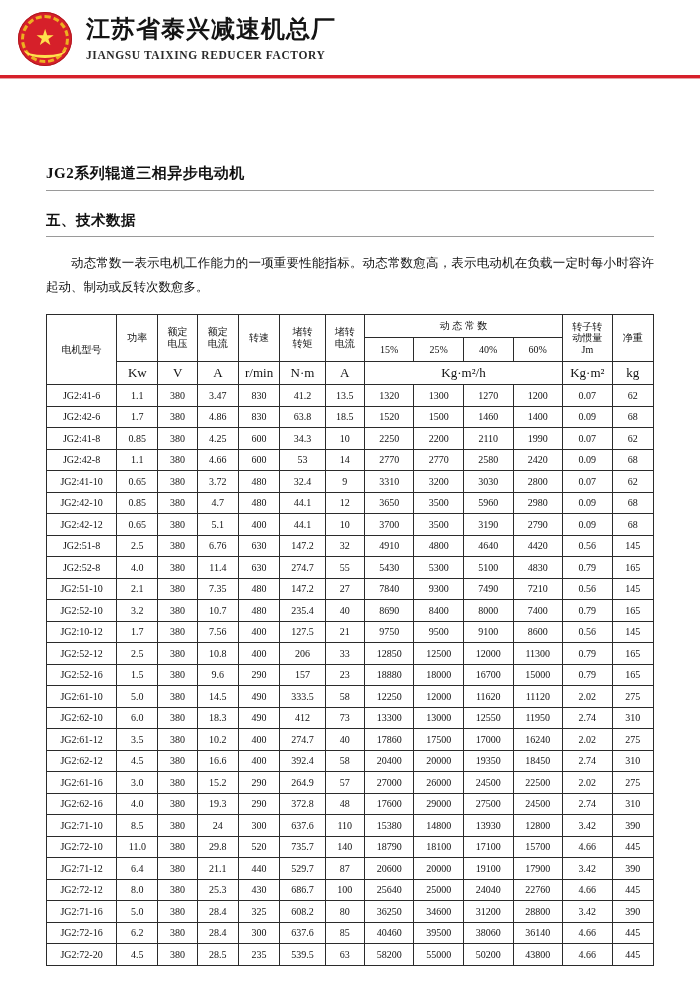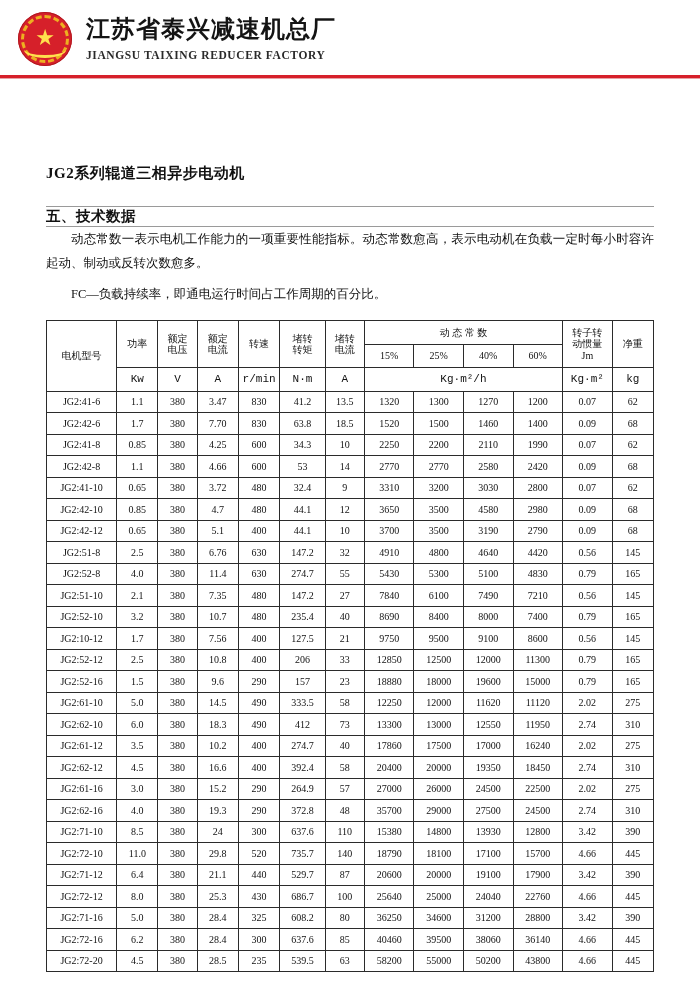--- a/index.html
+++ b/index.html
@@ -101,33 +101,36 @@
 
   
   .content {
     padding: 0 46px;
   }
   .doc-title {
     margin-top: 86px;
     font-size: 15px;
     font-weight: bold;
     letter-spacing: .5px;
-    padding-bottom: 23px;
+    padding-bottom: 7px;
     border-bottom: 1px solid #9a9a9a;
   }
   .section-title {
+    margin-top: 20px;
     font-size: 14.5px;
     font-weight: bold;
     letter-spacing: .5px;
+    padding-bottom: 6px;
     border-bottom: 1px solid #9a9a9a;
   }
   .para {
     font-size: 12.5px;
     line-height: 1.95;
     text-align: justify;
+    margin-top: 14px;
     text-indent: 2em;
   }
   .para.second {
     margin-top: 6px;
   }
 
   
   .table-wrap {
     margin-top: 14px;
   }
@@ -154,22 +157,21 @@
     height: 44px;
   }
   .hd-stack span {
     display: block;
   }
   td.model {
     text-align: left;
     padding-left: 7px;
   }
   .unit {
-    font-size: 11px;
-    font-family: Liberation Mono, monospace;
+    font-size: 13px;
   }
 </style>
 </head>
 <body>
 
 <div class="header">
   <div class="header-inner">
     <div class="logo">
       <div class="gear-ring"></div>
       <div class="star">★</div>
@@ -183,21 +185,20 @@
   <div class="header-rule"></div>
 </div>
 
 <div class="content">
 
   <div class="doc-title">JG2系列辊道三相异步电动机</div>
 
   <div class="section-title">五、技术数据</div>
 
   <div class="para">动态常数一表示电机工作能力的一项重要性能指标。动态常数愈高，表示电动机在负载一定时每小时容许起动、制动或反转次数愈多。</div>
-  <div class="para second">FC—负载持续率，即通电运行时间占工作周期的百分比。</div>
 
   <div class="table-wrap">
     <table class="spec">
       <colgroup>
         <col style="width:68px">
         <col style="width:40px">
         <col style="width:38px">
         <col style="width:40px">
         <col style="width:40px">
         <col style="width:44px">
@@ -275,21 +276,21 @@
             <td>1300</td>
             <td>1270</td>
             <td>1200</td>
             <td>0.07</td>
             <td>62</td>
           </tr>
           <tr>
             <td class="model">JG2:42-6</td>
             <td>1.7</td>
             <td>380</td>
-            <td>7.70</td>
+            <td>4.86</td>
             <td>830</td>
             <td>63.8</td>
             <td>18.5</td>
             <td>1520</td>
             <td>1500</td>
             <td>1460</td>
             <td>1400</td>
             <td>0.09</td>
             <td>68</td>
           </tr>
@@ -341,21 +342,21 @@
           <tr>
             <td class="model">JG2:42-10</td>
             <td>0.85</td>
             <td>380</td>
             <td>4.7</td>
             <td>480</td>
             <td>44.1</td>
             <td>12</td>
             <td>3650</td>
             <td>3500</td>
-            <td>4580</td>
+            <td>5960</td>
             <td>2980</td>
             <td>0.09</td>
             <td>68</td>
           </tr>
           <tr>
             <td class="model">JG2:42-12</td>
             <td>0.65</td>
             <td>380</td>
             <td>5.1</td>
             <td>400</td>
@@ -400,21 +401,21 @@
           </tr>
           <tr>
             <td class="model">JG2:51-10</td>
             <td>2.1</td>
             <td>380</td>
             <td>7.35</td>
             <td>480</td>
             <td>147.2</td>
             <td>27</td>
             <td>7840</td>
-            <td>6100</td>
+            <td>9300</td>
             <td>7490</td>
             <td>7210</td>
             <td>0.56</td>
             <td>145</td>
           </tr>
           <tr>
             <td class="model">JG2:52-10</td>
             <td>3.2</td>
             <td>380</td>
             <td>10.7</td>
@@ -461,21 +462,21 @@
           <tr>
             <td class="model">JG2:52-16</td>
             <td>1.5</td>
             <td>380</td>
             <td>9.6</td>
             <td>290</td>
             <td>157</td>
             <td>23</td>
             <td>18880</td>
             <td>18000</td>
-            <td>19600</td>
+            <td>16700</td>
             <td>15000</td>
             <td>0.79</td>
             <td>165</td>
           </tr>
           <tr>
             <td class="model">JG2:61-10</td>
             <td>5.0</td>
             <td>380</td>
             <td>14.5</td>
             <td>490</td>
@@ -549,21 +550,21 @@
             <td>275</td>
           </tr>
           <tr>
             <td class="model">JG2:62-16</td>
             <td>4.0</td>
             <td>380</td>
             <td>19.3</td>
             <td>290</td>
             <td>372.8</td>
             <td>48</td>
-            <td>35700</td>
+            <td>17600</td>
             <td>29000</td>
             <td>27500</td>
             <td>24500</td>
             <td>2.74</td>
             <td>310</td>
           </tr>
           <tr>
             <td class="model">JG2:71-10</td>
             <td>8.5</td>
             <td>380</td>

